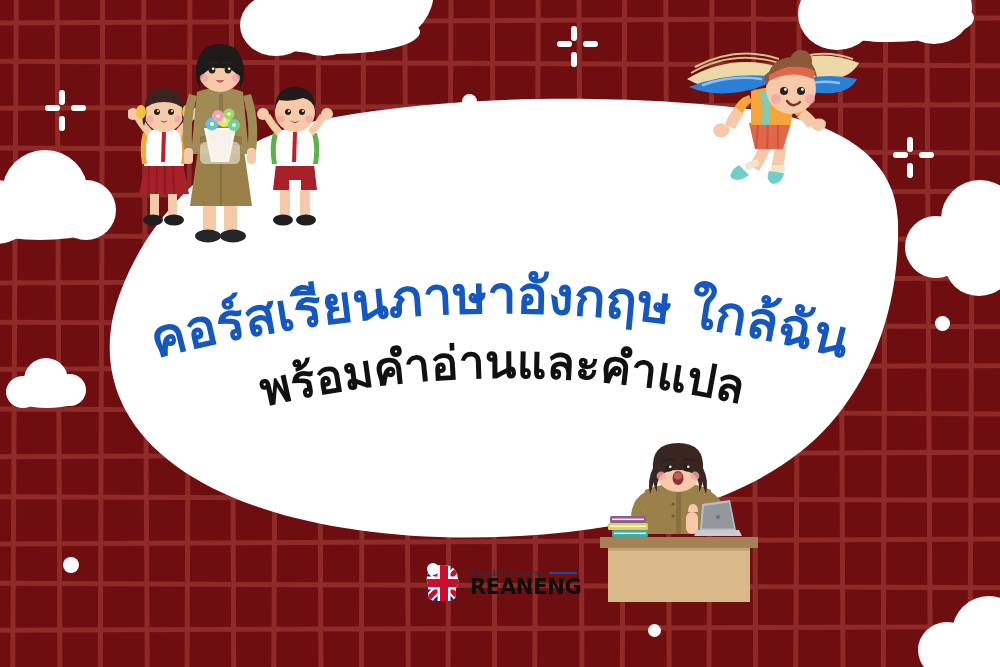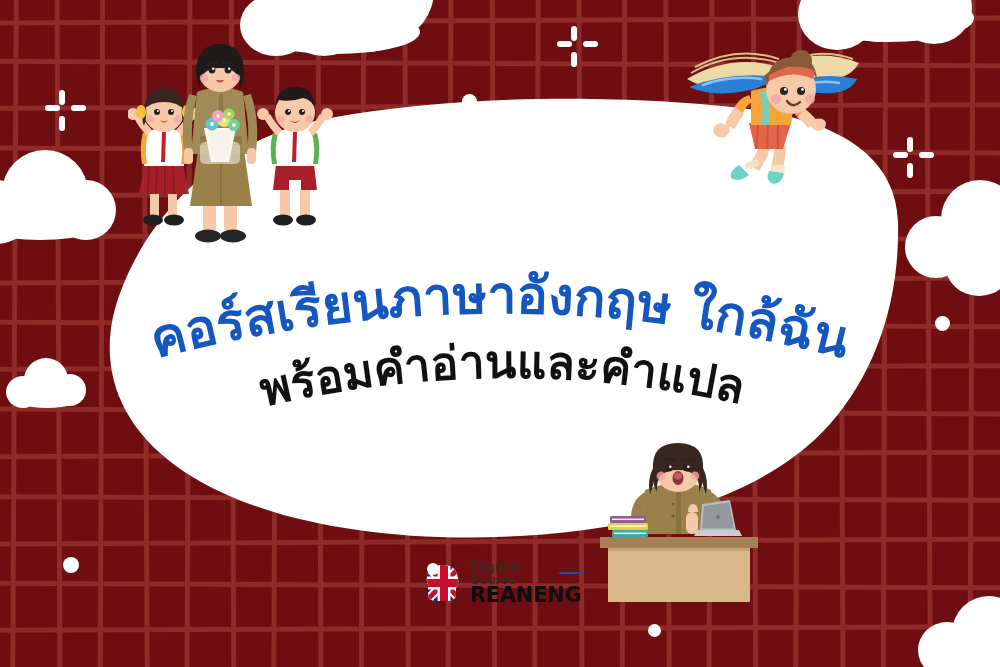--- a/index.html
+++ b/index.html
@@ -46,22 +46,22 @@
   #art-teacher-students{left:128px;top:40px;width:210px;height:220px;}
   #art-flying-girl{left:683px;top:45px;width:180px;height:140px;}
   #art-desk-teacher{left:600px;top:442px;width:160px;height:160px;}
 
   
   .logo{position:absolute;z-index:10;left:423px;top:560px;width:160px;height:45px;
         display:flex;align-items:center;gap:5px;}
   .logo-mark{width:42px;height:42px;flex:0 0 42px;position:relative;}
   .logo-text{display:flex;flex-direction:column;justify-content:center;line-height:1;}
   .logo-sub{display:flex;align-items:center;gap:4px;}
-  .logo-sub span.tag{font-size:13px;color:#3a2a2a;font-weight:bold;letter-spacing:.2px;
-      font-family:Liberation Sans, sans-serif;}
+  .logo-sub span.tag{font-size:11px;color:#3a2a2a;font-weight:bold;letter-spacing:.2px;
+      font-family:Liberation Serif, serif;}
   .logo-sub i.rule{display:block;width:28px;height:2px;background:#1C4FA8;border-radius:2px;}
   .logo-name{font-size:21px;font-weight:bold;color:#0E0E0E;letter-spacing:-.3px;
       font-family:"DejaVu Sans","Liberation Sans",sans-serif;margin-top:-1px;}
 </style>
 </head>
 <body>
 
 <div class="stage">
 
   <div class="grid-layer">

